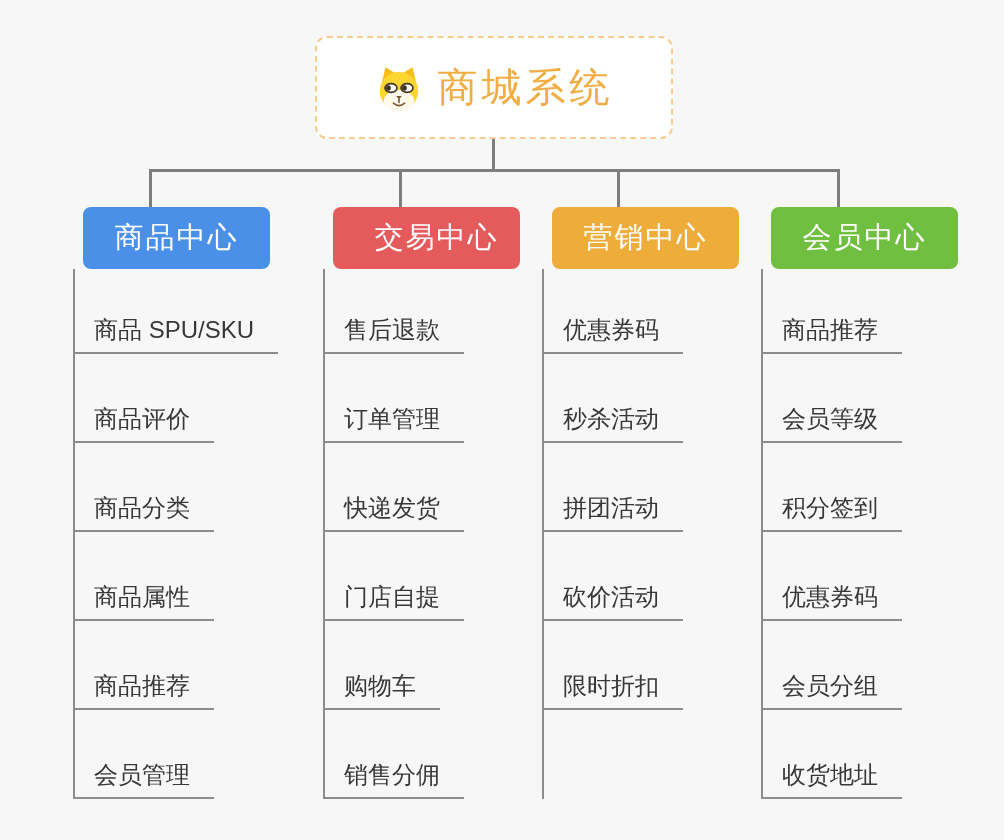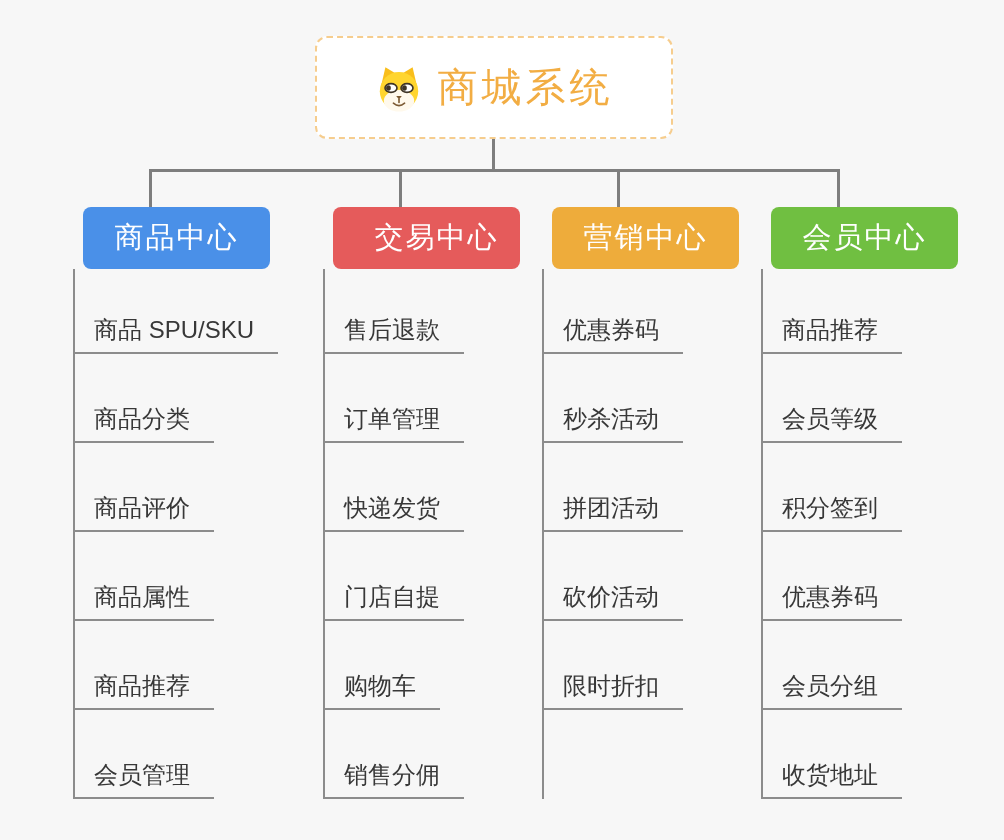--- a/index.html
+++ b/index.html
@@ -120,22 +120,22 @@
       <path d="M23 49 q7 6 14 0" stroke="#7c5a33" stroke-width="2" fill="none" stroke-linecap="round"></path>
     </svg>
     <div class="root-title">商城系统</div>
   </div>
 
   <div class="branch branch-1">
     <div class="branch-header bg-blue">商品中心</div>
     <div class="trunk"></div>
     <div class="items">
       <div class="topic">商品 SPU/SKU</div>
+      <div class="topic">商品评价</div>
       <div class="topic">商品分类</div>
-      <div class="topic">商品评价</div>
       <div class="topic">商品属性</div>
       <div class="topic">商品推荐</div>
       <div class="topic">会员管理</div>
     </div>
   </div>
 
   <div class="branch branch-2">
     <div class="branch-header bg-red">交易中心</div>
     <div class="trunk"></div>
     <div class="items">

